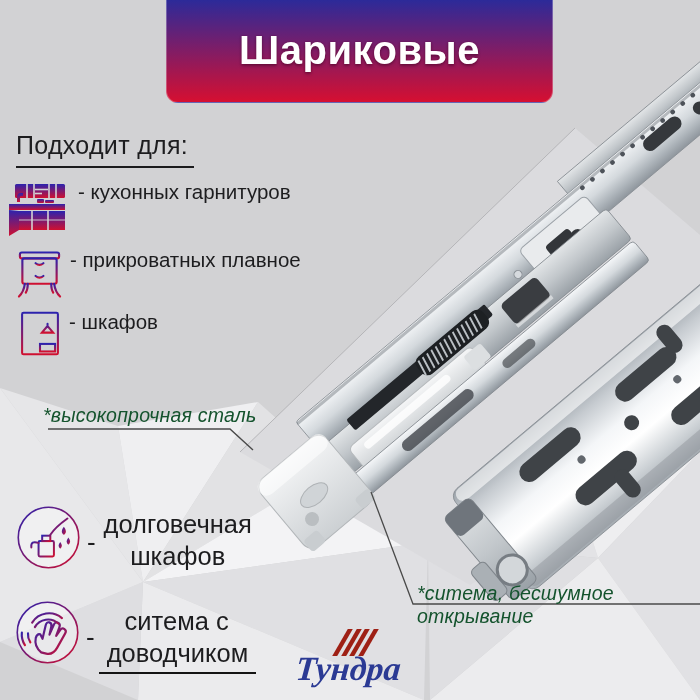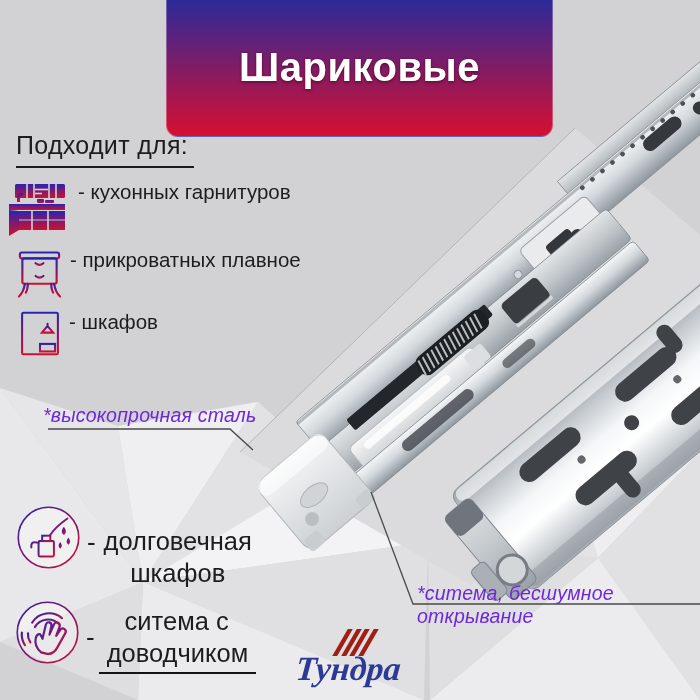--- a/index.html
+++ b/index.html
@@ -10,48 +10,48 @@
   *{margin:0;padding:0;box-sizing:border-box;}
   html,body{background:#888;}
   .canvas{
     position:relative;width:700px;height:700px;overflow:hidden;
     background:var(--bg);
     font-family:"Liberation Sans", sans-serif;color:var(--text);
   }
   svg.bg{position:absolute;left:0;top:0;}
 
   .banner{
-    position:absolute;left:166px;top:0;width:387px;height:137px;
+    position:absolute;left:166px;top:0;width:387px;height:103px;
     border-radius:0 0 12px 12px;
     background:linear-gradient(180deg,var(--banner-top) 0%,var(--banner-bottom) 100%);
     border:1px solid rgba(255,255,255,.28);border-top:none;
     display:flex;flex-direction:column;justify-content:center;align-items:center;
     color:#fff;font-size:40px;font-weight:600;line-height:1.18;letter-spacing:.5px;
     text-shadow:0 2px 3px rgba(60,5,35,.45), 0 0 2px rgba(90,0,40,.5);
   }
 
   .heading{
     position:absolute;left:16px;top:131px;font-size:25px;letter-spacing:.3px;
     border-bottom:2.5px solid #1b1b1d;padding:0 6px 6px 0;font-weight:500;
   }
 
   .item{position:absolute;display:flex;gap:7px;font-size:20.5px;}
   .item-kitchen{left:7px;top:180px;}
   .item-nightstand{left:16px;top:248px;}
   .item-wardrobe{left:18px;top:310px;}
 
-  .callout{position:absolute;font-style:italic;font-size:19.5px;color:#6d28d9;letter-spacing:.2px;}
+  .callout{position:absolute;font-style:italic;font-size:19.5px;color:#14532d;letter-spacing:.2px;}
   .callout-steel{left:43px;top:404px;}
   .callout-smooth{left:417px;top:582px;}
 
   .feature{position:absolute;display:flex;align-items:flex-start;}
   .feature-lube{left:16px;top:505px;}
   .feature-closer{left:15px;top:600px;}
   .feature .dash{font-size:26px;margin:22px 4px 0 6px;}
-  .flines{width:156px;text-align:center;font-size:25.5px;line-height:1.25;margin-top:21px;}
+  .flines{width:156px;text-align:center;font-size:25.5px;line-height:1.25;margin-top:4px;}
   .feature-closer .flines{margin-top:6px;}
   .underlined{display:inline-block;border-bottom:2.5px solid #141414;padding:0 8px 2px 8px;}
 
   .brand{position:absolute;left:296px;top:629px;width:120px;}
   .stripes{display:flex;gap:3.5px;margin-left:44px;}
   .stripes i{display:block;width:5px;height:27px;background:var(--stripe-red);transform:skewX(-30deg);}
   .brand-name{
     font-family:"Liberation Serif", serif;font-style:italic;font-weight:bold;
     font-size:34px;color:var(--brand-blue);margin-top:-6px;transform:skewX(-5deg);
   }

